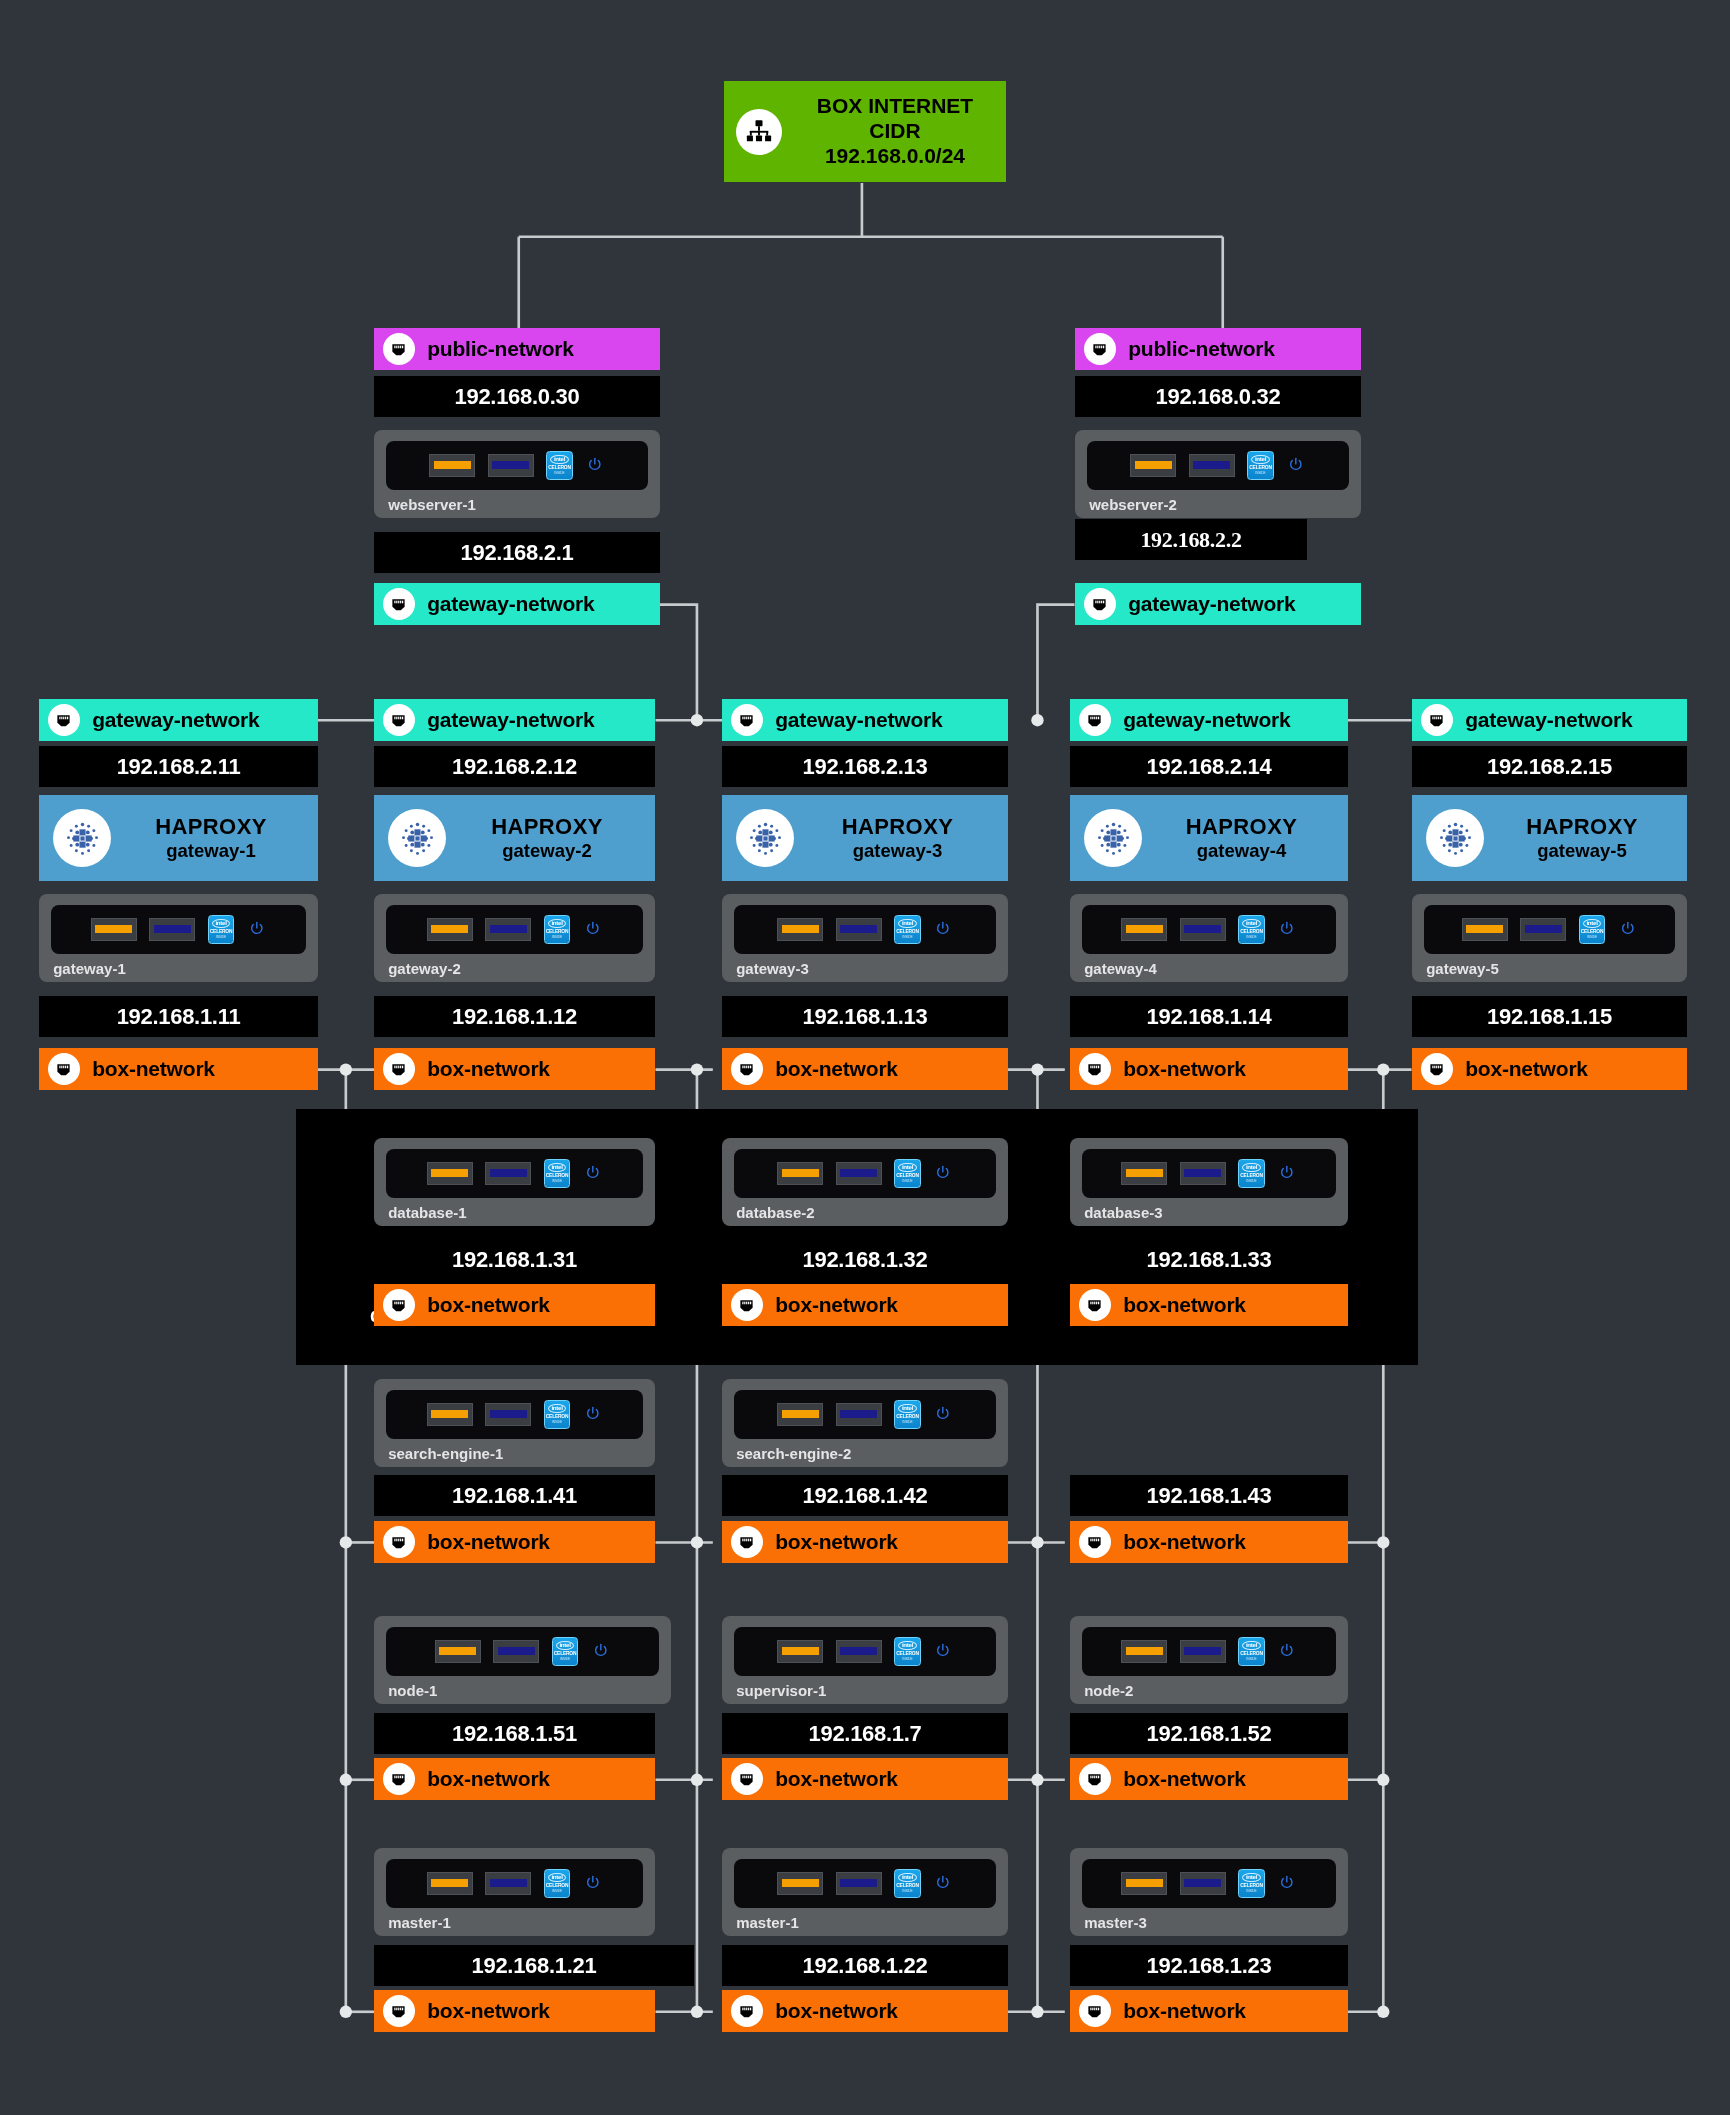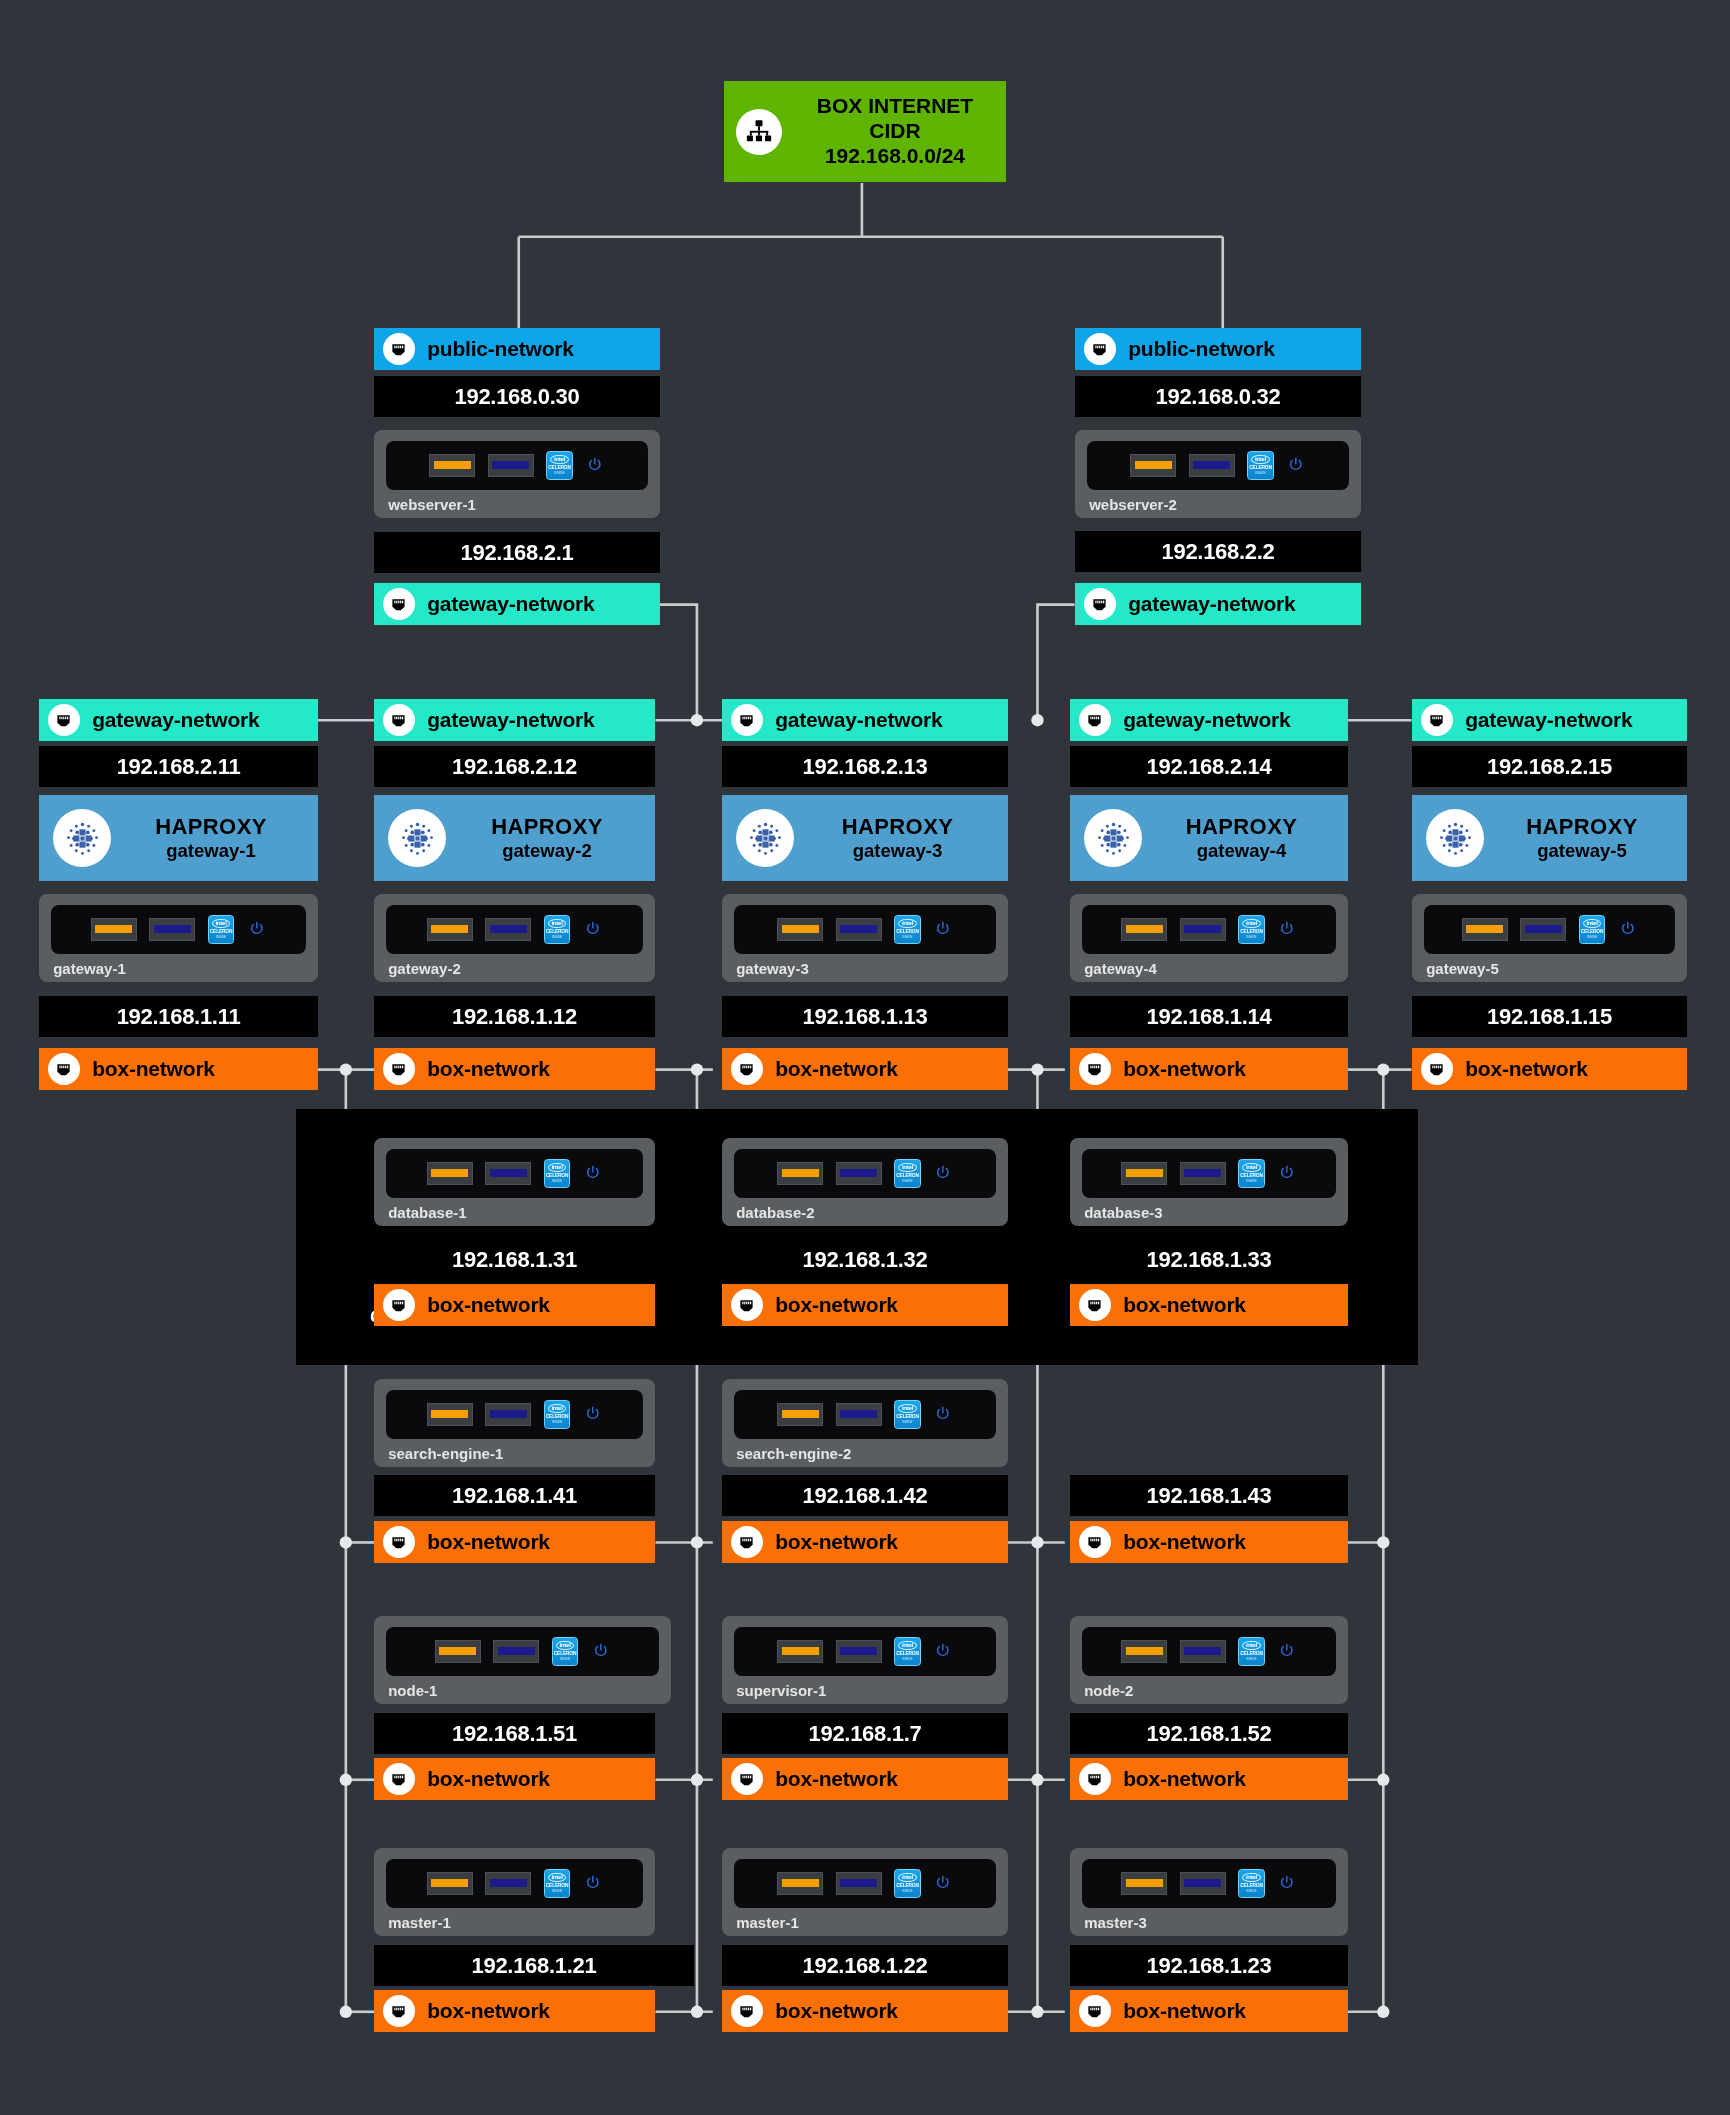--- a/index.html
+++ b/index.html
@@ -26,21 +26,21 @@
   .netbar {
     display: flex; align-items: center;
     height: 42px;
     padding-left: 8.8px;
     color: #000;
     font-weight: bold;
     font-size: 21px;
     letter-spacing: -0.2px;
   }
   .netbar .lbl { margin-left: 12.4px; }
-  .netbar.green  { background: #0ea5e9; }
+  .netbar.green  { background: #d946ef; }
   .netbar.cyan   { background: #24e8c8; }
   .netbar.orange { background: #fb7004; }
 
   .ipbar {
     background: #000;
     color: #fff;
     height: 41px;
     display: flex; align-items: center; justify-content: center;
     font-weight: bold;
     font-size: 22px;
@@ -365,21 +365,21 @@
           </span>
       <span class="pwr">
         <svg viewBox="0 0 24 24" fill="none" stroke="#2b6fe0" stroke-width="1.9" stroke-linecap="round">
               <path d="M12 3.2v7.6"></path>
               <path d="M7.2 6.2a7 7 0 1 0 9.6 0"></path>
             </svg>
       </span>
     </div>
     <div class="name">webserver-2</div>
   </div>
-  <div class="blk ipbar" style="left:1075px; top:500px; width:286px;">192.168.2.2</div>
+  <div class="blk ipbar" style="left:1075px; top:488px; width:232px;font-family:Liberation Serif, serif;">192.168.2.2</div>
   <div class="blk netbar cyan" style="left:1075px; top:552px; width:286px;">
     <span class="rj45">
       <svg viewBox="0 0 24 24">
             <g fill="#000">
               <path d="M5 6h14v8.5l-4.4 4.2H9.4L5 14.5Z"></path>
               <g fill="#fff">
                 <rect x="7.2" y="7.6" width="1.4" height="3"></rect>
                 <rect x="9.4" y="7.6" width="1.4" height="3"></rect>
                 <rect x="11.6" y="7.6" width="1.4" height="3"></rect>
                 <rect x="13.8" y="7.6" width="1.4" height="3"></rect>

